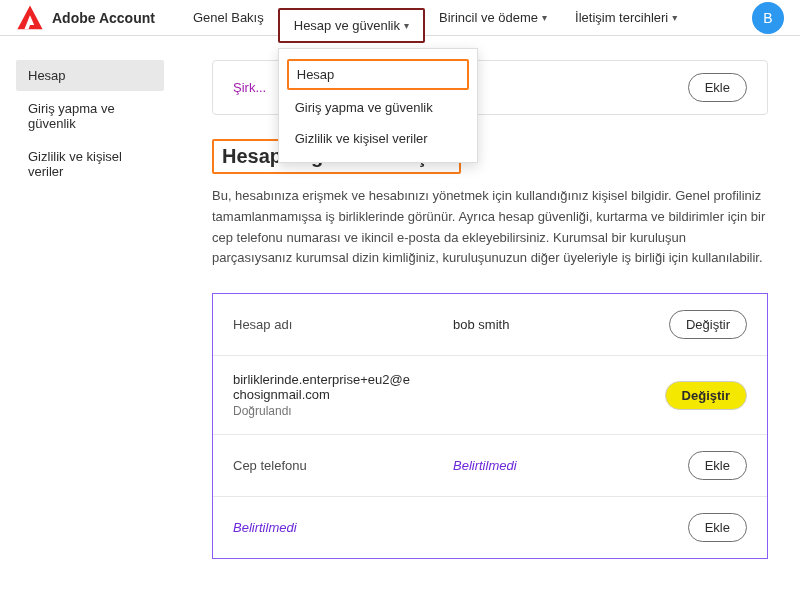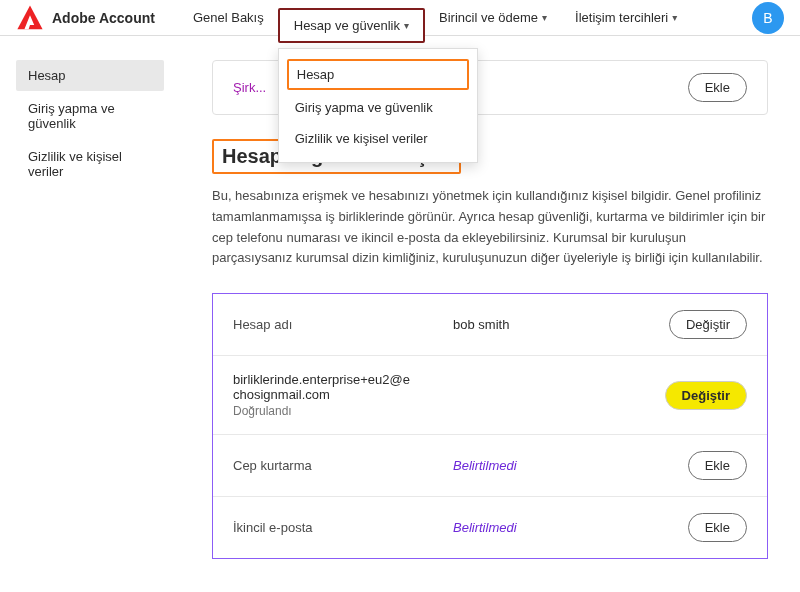--- a/index.html
+++ b/index.html
@@ -322,26 +322,25 @@
       <div class="info-row">
         <div class="info-value">
           <span>birliklerinde.enterprise+eu2@e</span><br>
           <span>chosignmail.com</span>
           <span class="verified">Doğrulandı</span>
         </div>
         <button class="btn btn-highlight">Değiştir</button>
       </div>
 
       <div class="info-row">
-        <span class="info-label">Cep kurtarma</span>
+        <span class="info-label">Cep telefonu</span>
         <span class="info-value placeholder">Belirtilmedi</span>
         <button class="btn">Ekle</button>
       </div>
 
       <div class="info-row">
-        <span class="info-label">İkincil e-posta</span>
         <span class="info-value placeholder">Belirtilmedi</span>
         <button class="btn">Ekle</button>
       </div>
 
     </div>
   </main>
 </div>
 
 </body></html>

